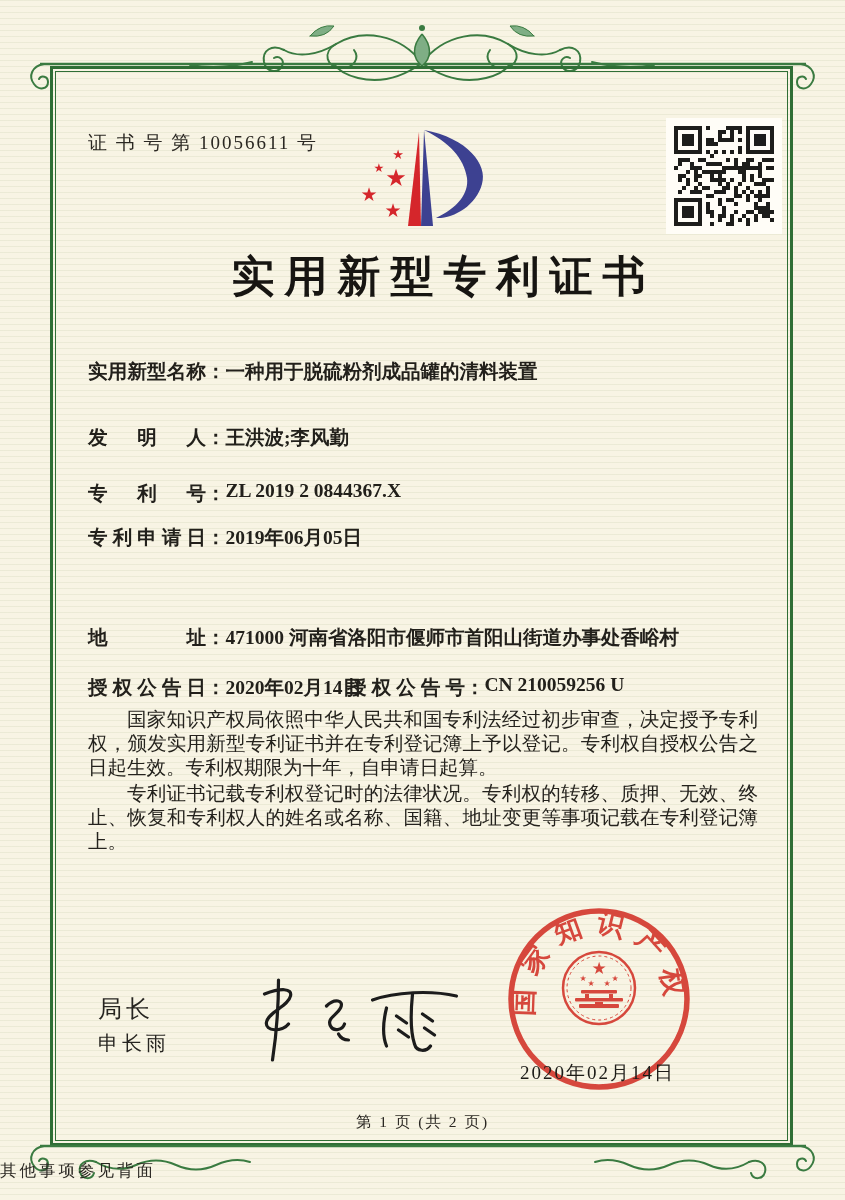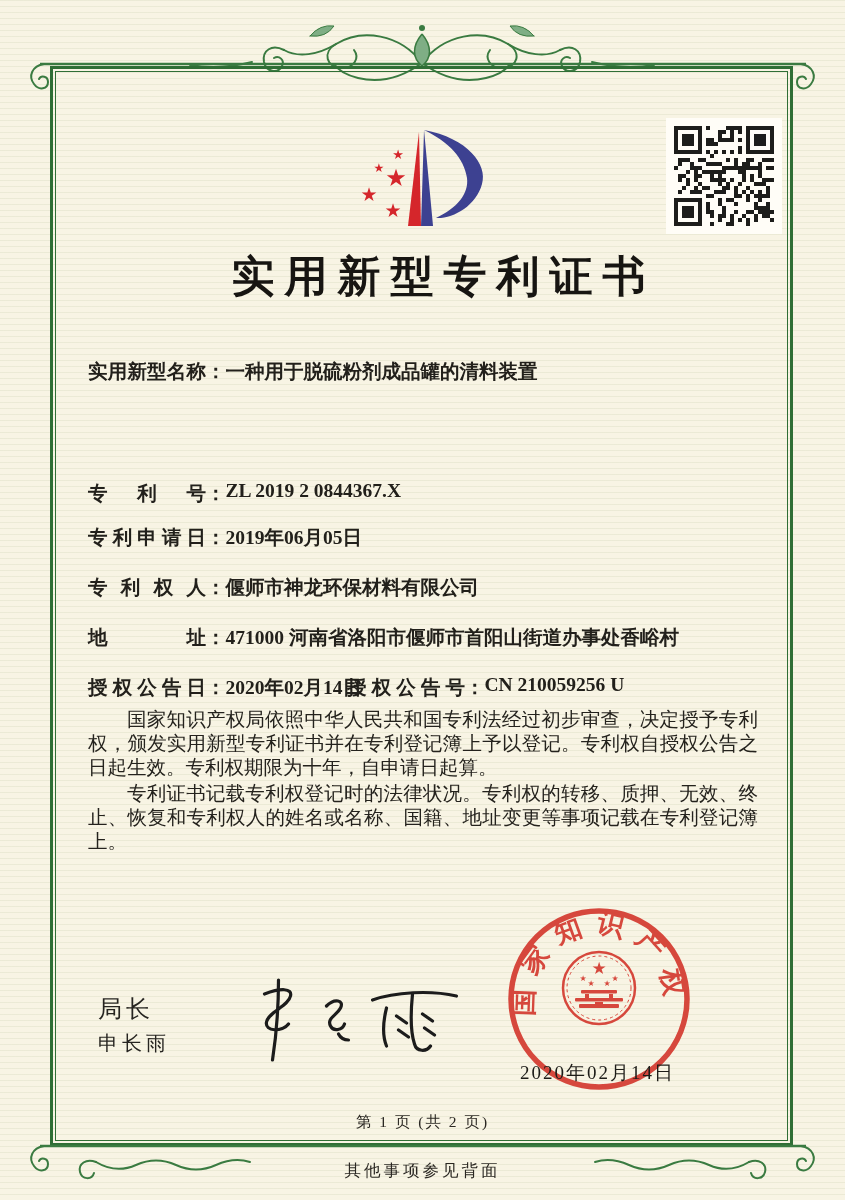--- a/index.html
+++ b/index.html
@@ -35,21 +35,21 @@
   .body-text{left:88px;top:708px;width:670px;font-size:19.5px;line-height:24px;
              text-align:justify;color:#24221d;}
   .body-text p{margin:0 0 2px 0;text-indent:2em;}
   
   .comm-title{left:98px;top:993px;font-size:24px;letter-spacing:4px;}
   .comm-name{left:98px;top:1030px;font-size:20px;letter-spacing:4px;}
   .sig{left:232px;top:972px;width:235px;height:95px;}
   .seal{left:506px;top:906px;width:186px;height:186px;opacity:.92;}
   .seal-date{left:520px;top:1060px;font-size:19px;letter-spacing:2px;color:#1d1c18;z-index:5;}
   .page-ind{left:0;top:1112px;width:845px;text-align:center;font-size:15.5px;letter-spacing:2px;color:#2a2722;}
-  .back-note{left:0;top:1160px;width:845px;text-align:center;font-size:16.5px;letter-spacing:3px;color:#2a2722;z-index:6;}
+  .back-note{left:0;top:1160px;width:845px;text-align:left;font-size:16.5px;letter-spacing:3px;color:#2a2722;z-index:6;}
   svg{display:block;}
 </style>
 </head>
 <body>
 
 <div class="page">
 
   <svg class="abs orn-top" viewBox="0 0 845 95">
     <defs>
       <g id="ot" stroke="#3a7b41" stroke-width="2" fill="none" stroke-linecap="round">
@@ -66,20 +66,21 @@
     <use href="#ot"></use>
     <use href="#ot" transform="translate(844,0) scale(-1,1)"></use>
     <use href="#otc"></use>
     <use href="#otc" transform="translate(845,0) scale(-1,1)"></use>
     <path d="M422,34 C412,46 412,58 422,66 C432,58 432,46 422,34" fill="#7fae85" stroke="#3a7b41" stroke-width="1.5"></path>
     <circle cx="422" cy="28" r="3" fill="#3a7b41"></circle>
   </svg>
 
   <div class="abs frame"></div>
 
+  <div class="abs cert-no">证 书 号 第 10056611 号</div>
 
   <svg class="abs logo" viewBox="0 0 140 128">
     <g fill="#d5262b" font-family="DejaVu Sans, sans-serif" text-anchor="middle">
       <text x="42" y="39" font-size="13">★</text>
       <text x="23" y="52" font-size="12">★</text>
       <text x="40" y="66" font-size="24">★</text>
       <text x="13" y="81" font-size="19">★</text>
       <text x="37" y="97" font-size="19">★</text>
     </g>
     <polygon points="63,12 52,106 65,106" fill="#d5262b"></polygon>
@@ -370,28 +371,28 @@
         <rect x="56" y="96" width="4" height="4"></rect>
         <rect x="72" y="96" width="4" height="4"></rect>
       </svg>
     </div>
 
   <div class="abs title">实用新型专利证书</div>
 
   <div class="abs row" style="top:358px">
     <span class="f-label"><i class="jl">实用新型名称</i></span><span>一种用于脱硫粉剂成品罐的清料装置</span>
   </div>
+  <div class="abs row" style="top:424px">
+    <span class="f-label"><i class="jl">发明人</i></span><span>王洪波;李风勤</span>
+  </div>
   <div class="abs row" style="top:480px">
     <span class="f-label"><i class="jl">专利号</i></span><span>ZL 2019 2 0844367.X</span>
   </div>
   <div class="abs row" style="top:524px">
     <span class="f-label"><i class="jl">专利申请日</i></span><span>2019年06月05日</span>
-  </div>
-  <div class="abs row" style="top:574px">
-    <span class="f-label"><i class="jl">专利权人</i></span><span>偃师市神龙环保材料有限公司</span>
   </div>
   <div class="abs row" style="top:624px">
     <span class="f-label"><i class="jl">地址</i></span><span>471000 河南省洛阳市偃师市首阳山街道办事处香峪村</span>
   </div>
   <div class="abs row" style="top:674px">
     <span class="f-label"><i class="jl">授权公告日</i></span><span>2020年02月14日</span>
     <span class="grant-right">
       <span class="f-label"><i class="jl">授权公告号</i></span><span>CN 210059256 U</span>
     </span>
   </div>

